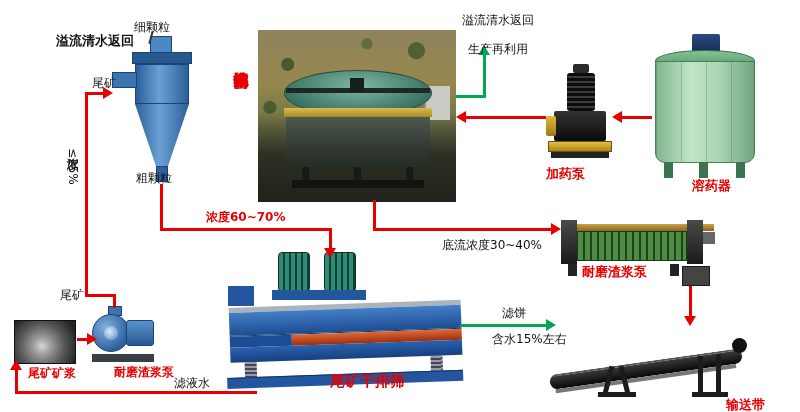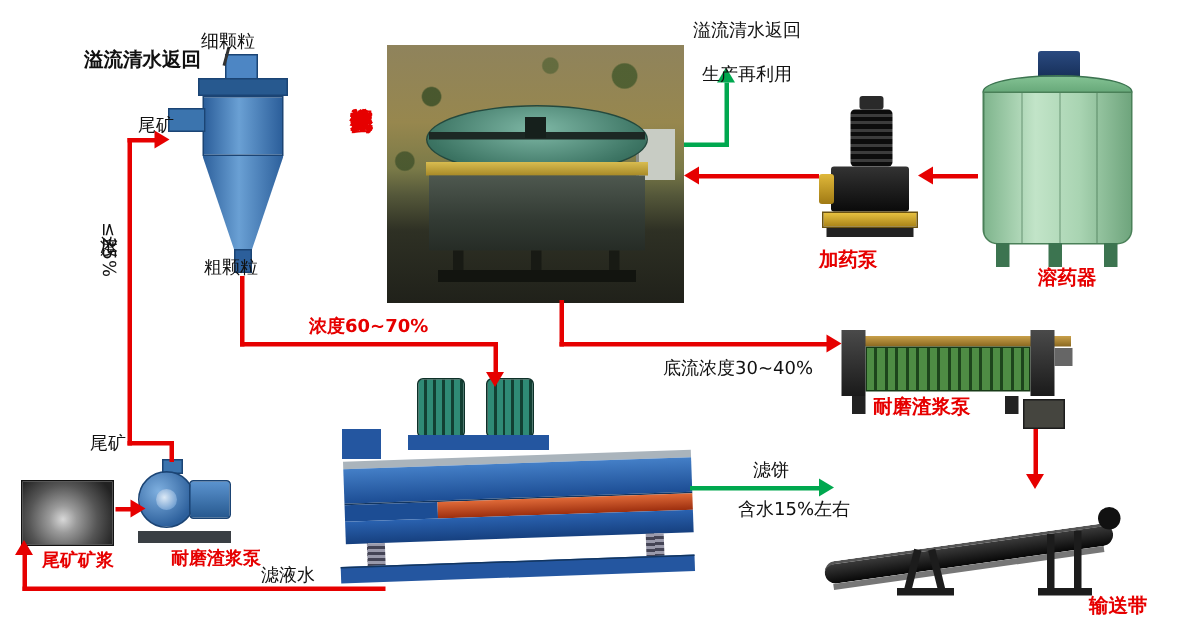--- a/index.html
+++ b/index.html
@@ -254,15 +254,16 @@
   <div class="lbl red v big" style="left:232px; top:60px; height:96px; line-height:1.2;">深锥多锥高效浓密机</div>
   <div class="lbl" style="left:462px; top:13px;">溢流清水返回</div>
   <div class="lbl" style="left:468px; top:30px;margin-top:12px;">生产再利用</div>
   <div class="lbl red" style="left:546px; top:166px; font-size:13px;">加药泵</div>
   <div class="lbl red" style="left:692px; top:178px; font-size:13px;">溶药器</div>
   <div class="lbl red" style="left:206px; top:210px;">浓度60~70%</div>
   <div class="lbl" style="left:442px; top:210px;margin-top:28px;">底流浓度30~40%</div>
   <div class="lbl red" style="left:582px; top:264px; font-size:13px;">耐磨渣浆泵</div>
   <div class="lbl" style="left:502px; top:306px;">滤饼</div>
   <div class="lbl" style="left:492px; top:332px;">含水15%左右</div>
+  <div class="lbl red big" style="left:330px; top:372px;">尾矿干排筛</div>
   <div class="lbl red" style="left:726px; top:397px; font-size:13px;">输送带</div>
 
 </div>
 
 </body></html>

